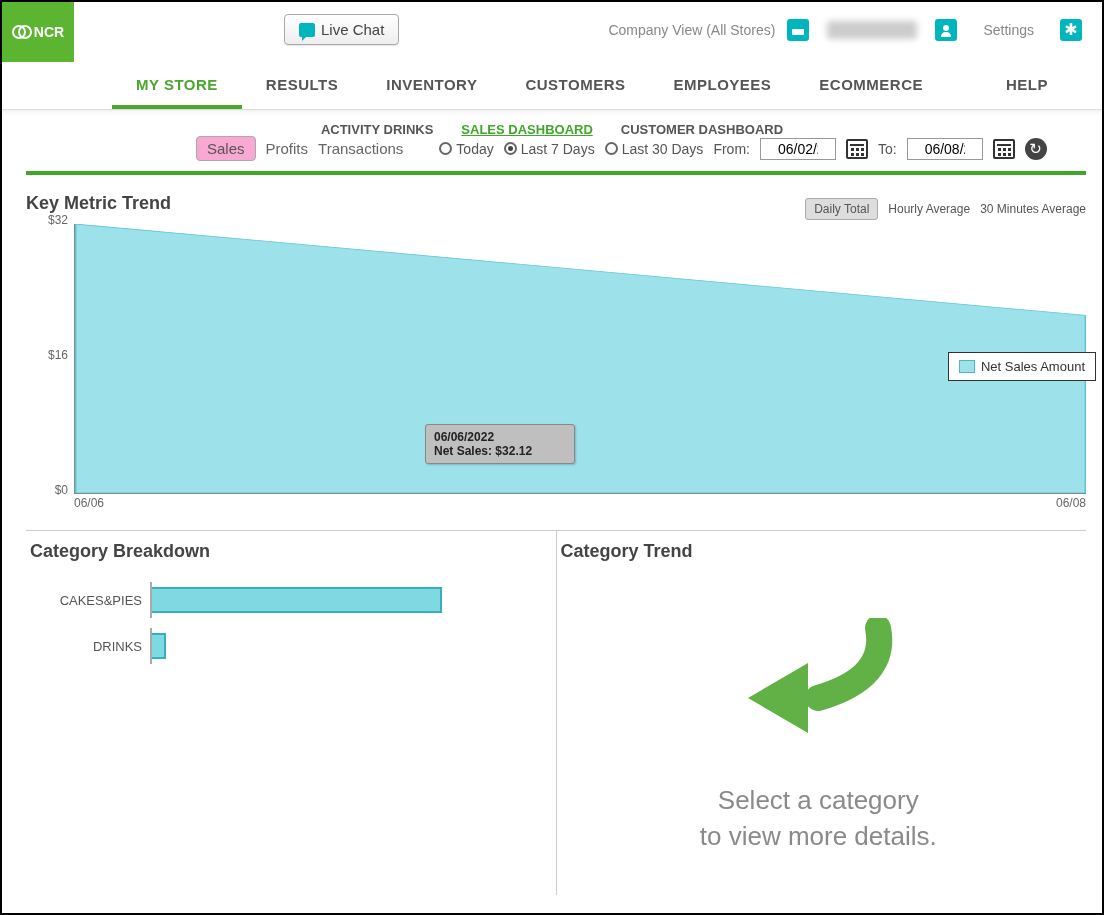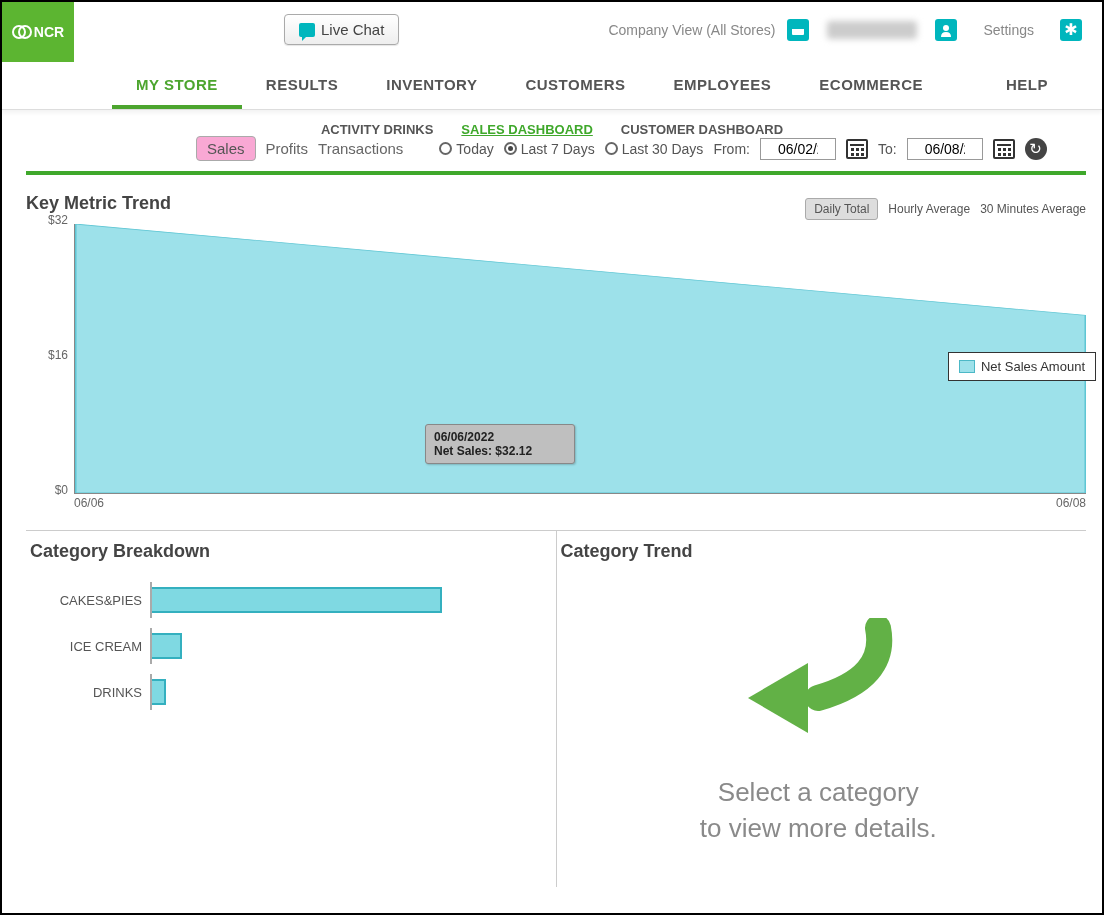--- a/index.html
+++ b/index.html
@@ -69,21 +69,21 @@
 .bottom{display:flex;border-top:1px solid #ccc;margin-top:18px;}
 .bottom>div{flex:1;padding:4px 10px 40px 4px;}
 .bottom>div:first-child{border-right:1px solid #ccc;}
 .bars{padding-top:14px;}
 .barrow{display:flex;align-items:center;height:36px;gap:4px; margin-bottom:10px;}
 .barrow .bl{width:116px;text-align:right;font-size:13px;color:#555;padding-right:4px;}
 .barrow .track{flex:1;border-left:2px solid #aaa;height:100%;display:flex;align-items:center;}
 .barrow .fill{height:26px;background:#7fd9e2;border:2px solid #34b0bf;border-left:none;}
 
 .trend-empty{display:flex;flex-direction:column;align-items:center;padding-top:50px;}
-.bigmsg{font-size:26px;color:#8a8a8a;text-align:center;line-height:1.4;margin-top:16px;}
+.bigmsg{font-size:26px;color:#8a8a8a;text-align:center;line-height:1.4;margin-top:24px;}
 
 
 .scroll::-webkit-scrollbar{width:16px;background:#f2f2f2;}
 .scroll::-webkit-scrollbar-thumb{background:#c4c4c4;border-radius:2px;}
 </style>
 </head>
 <body>
 
 <div class="frame">
 
@@ -202,26 +202,20 @@
       <div>
         <div class="sec-title" style="padding-top:6px">Category Breakdown</div>
         <div class="bars">
           <div class="barrow">
             <div class="bl">CAKES&amp;PIES</div>
             <div class="track">
                 <div class="fill" style="width:290px"></div>
               </div>
           </div>
           <div class="barrow">
-            <div class="bl">ICE CREAM</div>
-            <div class="track">
-                <div class="fill" style="width:30px"></div>
-              </div>
-          </div>
-          <div class="barrow">
             <div class="bl">DRINKS</div>
             <div class="track">
                 <div class="fill" style="width:14px"></div>
               </div>
           </div>
         </div>
       </div>
       <div>
         <div class="sec-title" style="padding-top:6px">Category Trend</div>
         <div class="trend-empty">

